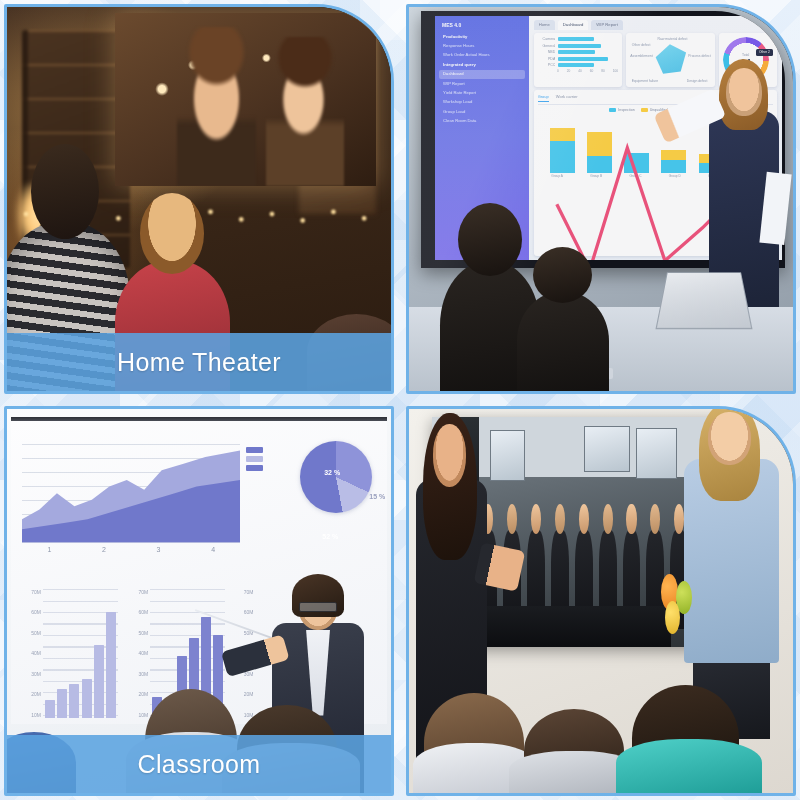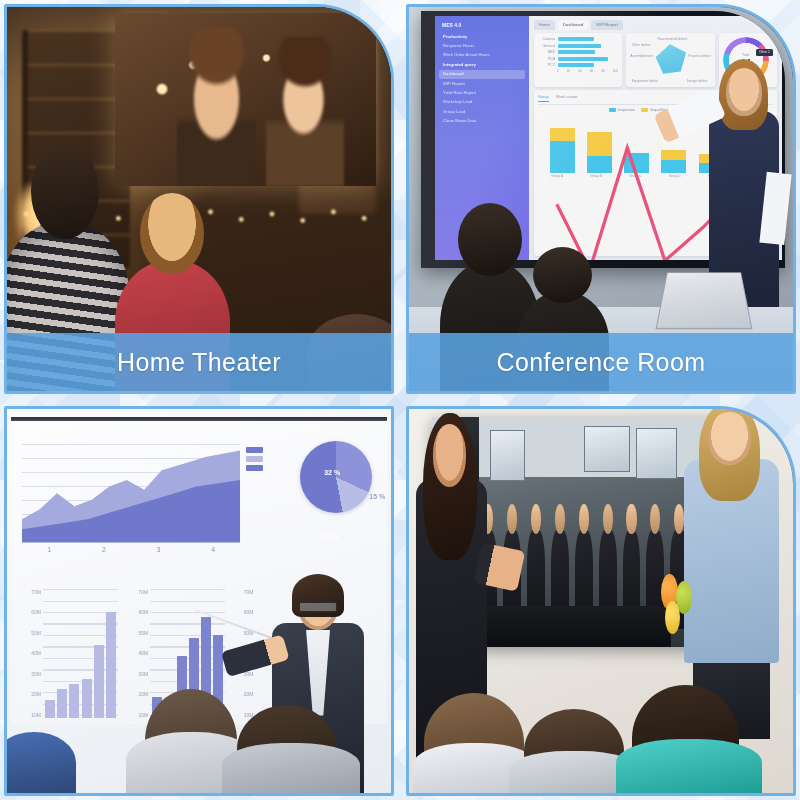--- a/index.html
+++ b/index.html
@@ -698,23 +698,20 @@
         <div class="cr-p-paper"></div>
       </div>
 
       <div class="cr-table"></div>
       <div class="cr-laptop"></div>
       <div class="cr-obj" style="left:34%;bottom:6%;width:10%;height:4%;border-radius:2px"></div>
       <div class="cr-obj" style="left:46%;bottom:3%;width:7%;height:3%;border-radius:2px;background:#cfd5dd"></div>
       <div class="cr-aud" style="left:8%;width:26%;height:34%"></div>
       <div class="cr-aud" style="left:28%;width:24%;height:26%"></div>
     </div>
-    <div class="caption">
-      <span class="caption-text">Conference Room</span>
-    </div>
   </div>
 
   <div class="panel">
     <div class="photo">
       <div class="cl-bg"></div>
 
       <div class="cl-board">
 
         <div class="cl-area">
           <div class="cl-grid"></div>
@@ -809,20 +806,23 @@
         <div class="cl-t-hair"></div>
         <div class="cl-t-glass"></div>
         <div class="cl-t-arm"></div>
       </div>
 
       <div class="cl-student" style="left:-4%;width:22%;height:16%;background:linear-gradient(170deg,#4a6fb5,#2d4878)"></div>
       <div class="cl-student" style="left:36%;width:24%;height:27%;background:linear-gradient(170deg,#6d5a4a,#3a2c22)"></div>
       <div class="cl-student" style="left:31%;width:34%;height:16%;background:linear-gradient(170deg,#e2e4e8,#b9bdc5);border-radius:46% 46% 0 0"></div>
       <div class="cl-student" style="left:60%;width:26%;height:23%;background:linear-gradient(170deg,#4b3a2c,#221a13)"></div>
       <div class="cl-student" style="left:56%;width:36%;height:13%;background:linear-gradient(170deg,#c9ccd3,#9aa0aa);border-radius:44% 44% 0 0"></div>
+    </div>
+    <div class="caption">
+      <span class="caption-text">Classroom</span>
     </div>
   </div>
 
   <div class="panel r-tr">
     <div class="photo">
       <div class="lc-bg"></div>
 
       <div class="lc-screen">
         <div class="lc-room"></div>
         <div class="lc-beam"></div>

